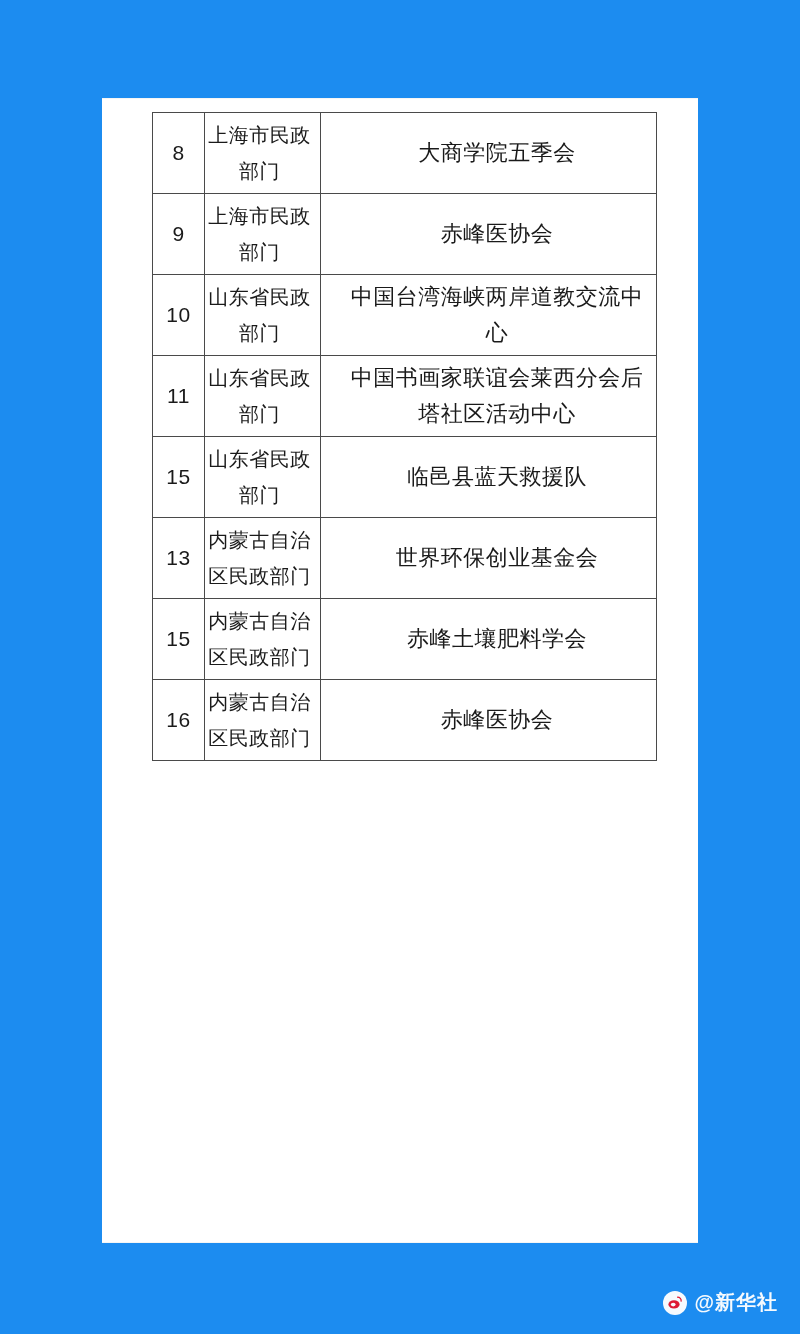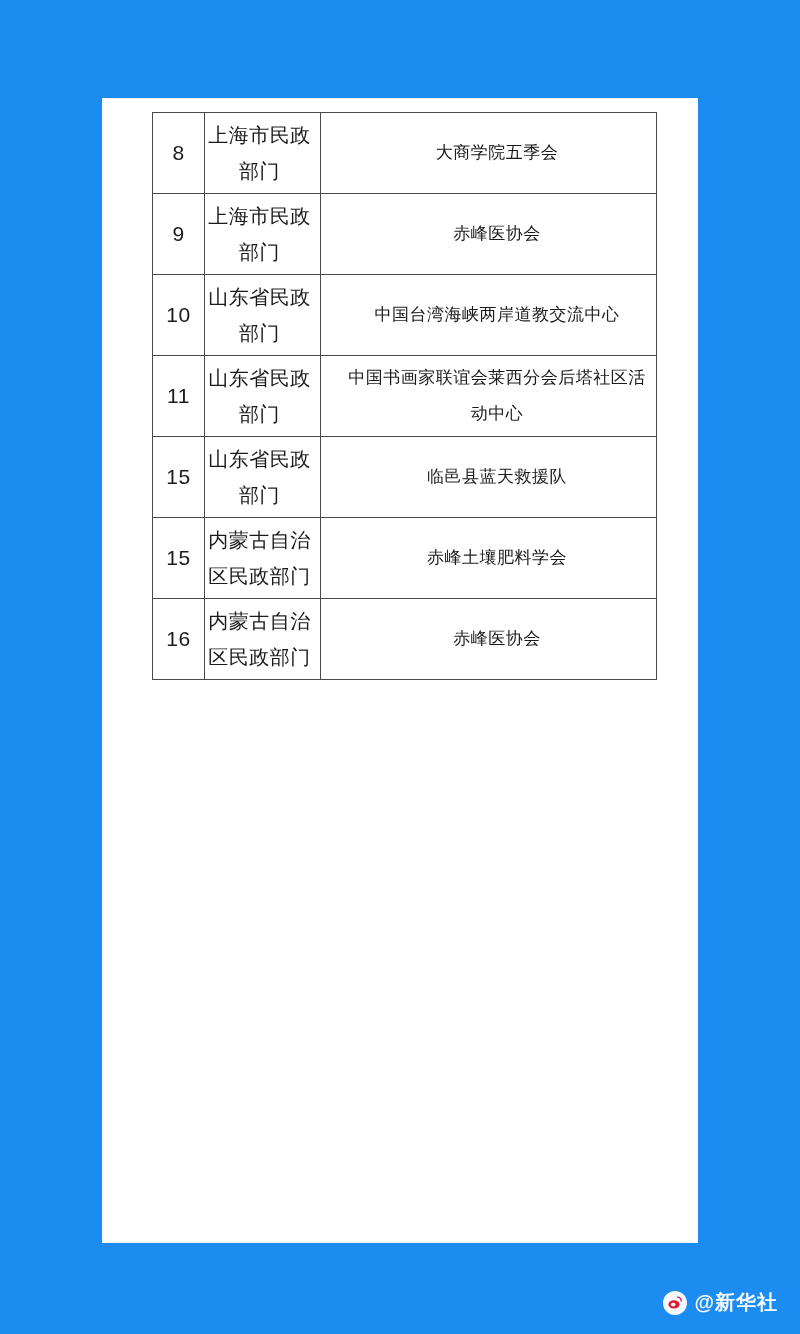--- a/index.html
+++ b/index.html
@@ -45,21 +45,21 @@
   .col-dept { width: 116px; }
   .col-name { width: 336px; }
   td.cell-index {
     font-size: 21px;
   }
   td.cell-dept {
     font-size: 20px;
     padding-right: 6px;
   }
   td.cell-name {
-    font-size: 17px;
+    font-size: 22px;
     padding-left: 25px;
     padding-right: 8px;
   }
   .watermark {
     position: absolute;
     right: 22px;
     bottom: 18px;
     display: flex;
     align-items: center;
     gap: 7px;
@@ -122,20 +122,25 @@
         <td class="cell-index">11</td>
         <td class="cell-dept">山东省民政部门</td>
         <td class="cell-name">中国书画家联谊会莱西分会后塔社区活动中心</td>
       </tr>
       <tr>
         <td class="cell-index">15</td>
         <td class="cell-dept">山东省民政部门</td>
         <td class="cell-name">临邑县蓝天救援队</td>
       </tr>
       <tr>
+        <td class="cell-index">13</td>
+        <td class="cell-dept">内蒙古自治区民政部门</td>
+        <td class="cell-name">世界环保创业基金会</td>
+      </tr>
+      <tr>
         <td class="cell-index">15</td>
         <td class="cell-dept">内蒙古自治区民政部门</td>
         <td class="cell-name">赤峰土壤肥料学会</td>
       </tr>
       <tr>
         <td class="cell-index">16</td>
         <td class="cell-dept">内蒙古自治区民政部门</td>
         <td class="cell-name">赤峰医协会</td>
       </tr>
     </tbody>

